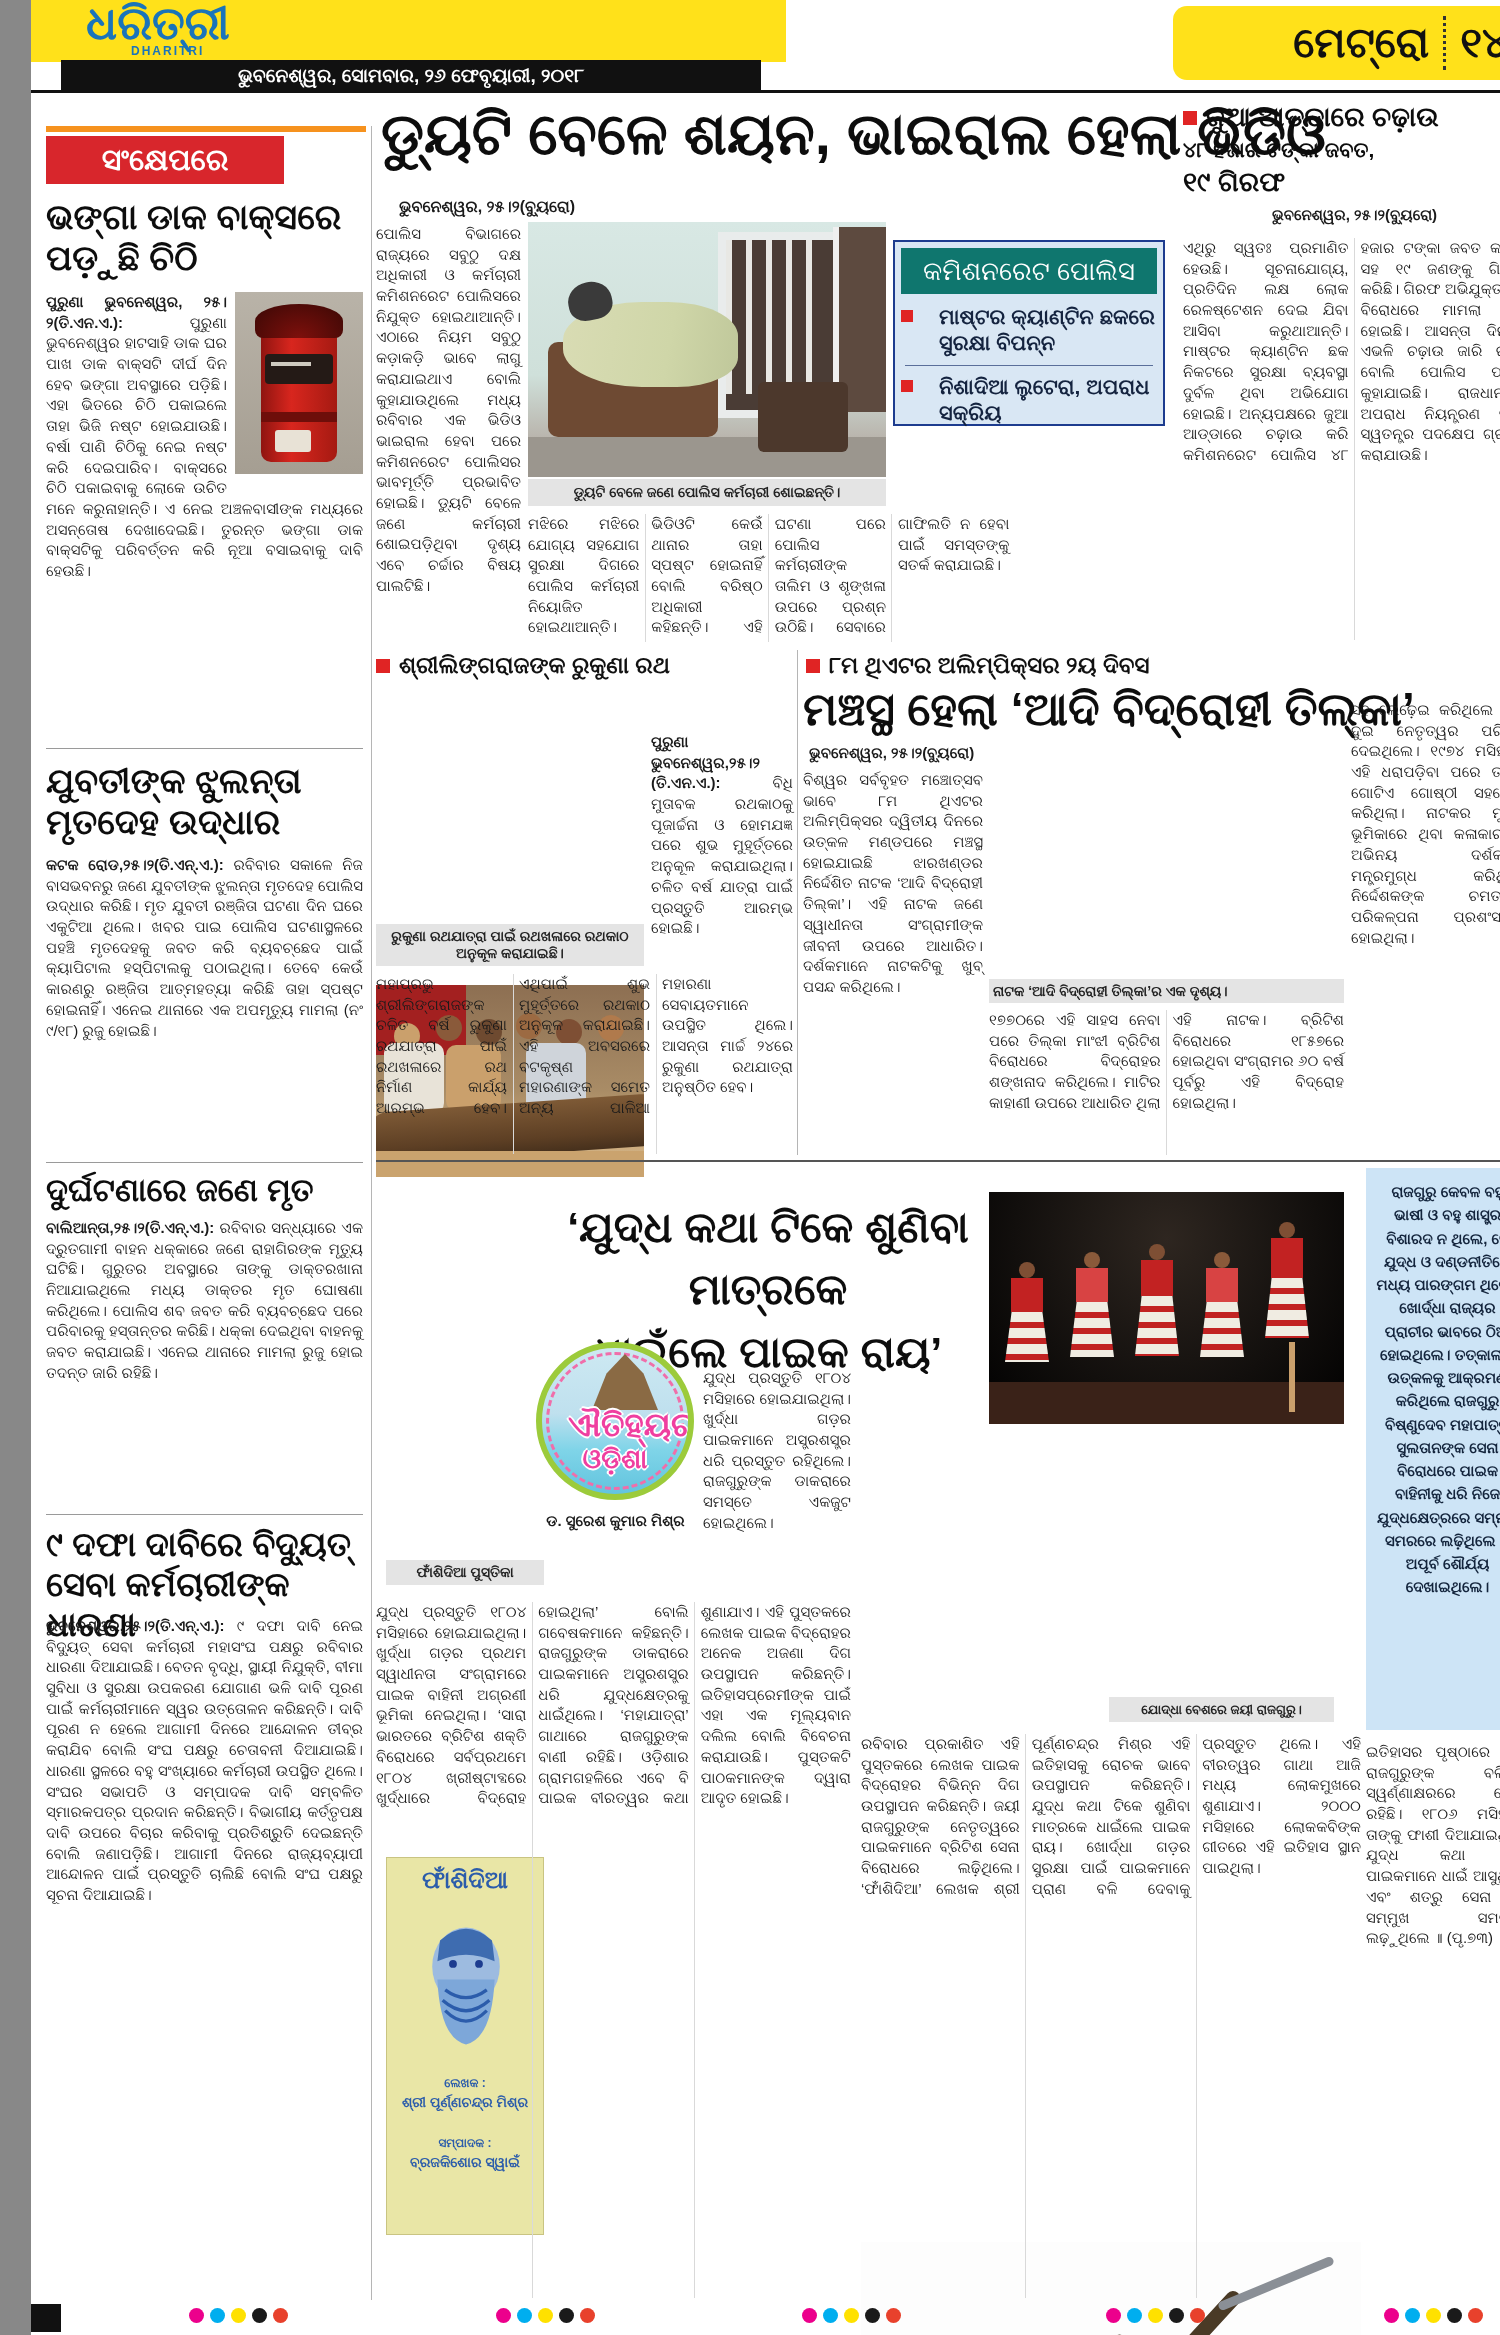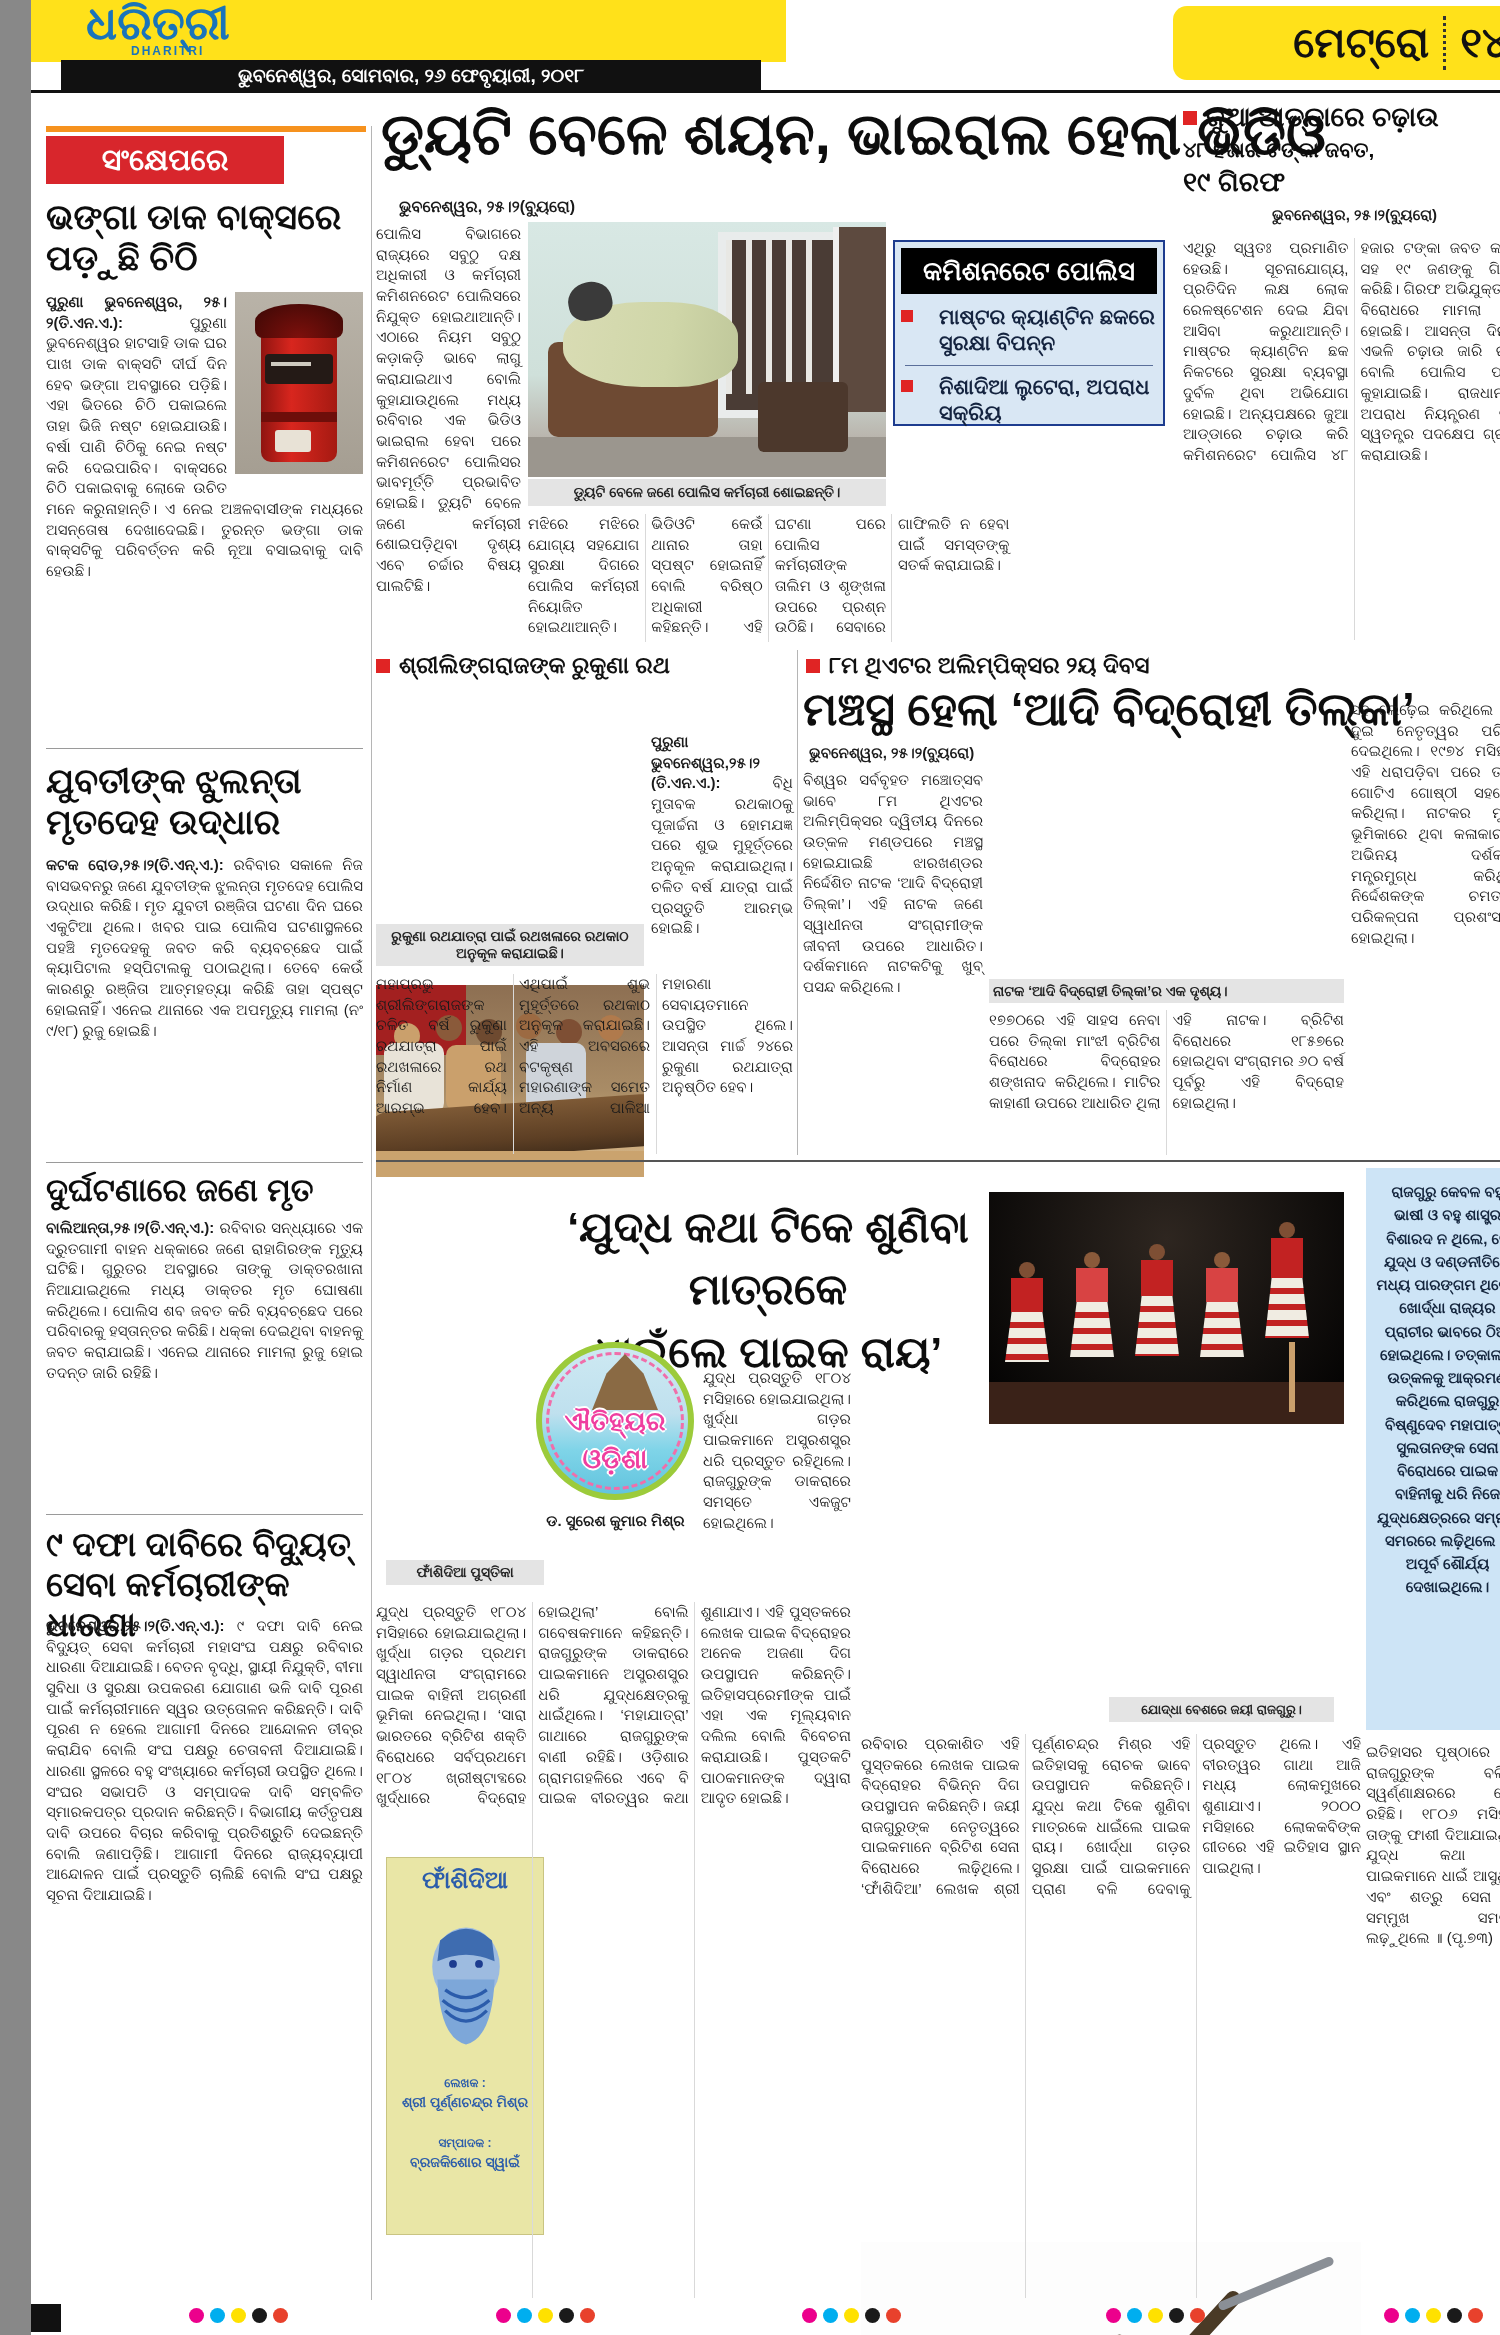--- a/index.html
+++ b/index.html
@@ -93,21 +93,21 @@
     <div class="abs" style="left:20px;top:120px;width:170px;height:95px;background:#6e4a33;border-radius:10px;"></div>
     <div class="abs" style="left:35px;top:80px;width:175px;height:85px;background:linear-gradient(100deg,#d9dcb4,#cfd6a8 60%,#bfc79a);border-radius:45% 40% 35% 45%;"></div>
     <div class="abs" style="left:40px;top:60px;width:44px;height:38px;background:#3a3a3a;border-radius:50% 50% 40% 40%;transform:rotate(-12deg);"></div>
     <div class="abs" style="left:0;top:215px;width:358px;height:40px;background:#9b968e;"></div>
     <div class="abs" style="left:230px;top:160px;width:90px;height:70px;background:#4c382c;border-radius:6px;"></div>
   </div>
   <div class="abs cap" style="left:497px;top:479px;width:358px;height:27px;">ଡ୍ୟୁଟି ବେଳେ ଜଣେ ପୋଲିସ କର୍ମଚାରୀ ଶୋଇଛନ୍ତି।</div>
   <div class="abs jtext cols3" style="left:497px;top:514px;width:358px;height:128px;">ମଝିରେ ମଝିରେ ଯୋଗ୍ୟ ସହଯୋଗ ସୁରକ୍ଷା ଦିଗରେ ପୋଲିସ କର୍ମଚାରୀ ନିୟୋଜିତ ହୋଇଥାଆନ୍ତି। ଭିଡିଓଟି କେଉଁ ଥାନାର ତାହା ସ୍ପଷ୍ଟ ହୋଇନାହିଁ ବୋଲି ବରିଷ୍ଠ ଅଧିକାରୀ କହିଛନ୍ତି। ଏହି ଘଟଣା ପରେ ପୋଲିସ କର୍ମଚାରୀଙ୍କ ତାଲିମ ଓ ଶୃଙ୍ଖଳା ଉପରେ ପ୍ରଶ୍ନ ଉଠିଛି। ସେବାରେ ଗାଫିଲତି ନ ହେବା ପାଇଁ ସମସ୍ତଙ୍କୁ ସତର୍କ କରାଯାଇଛି।</div>
 
   <div class="abs" style="left:862px;top:240px;width:272px;height:186px;background:#d9e7f4;border:2px solid #1d3c8f;box-sizing:border-box;padding:6px;">
-    <div style="background:#000000;color:#fff;font-weight:bold;font-size:26px;height:46px;display:flex;align-items:center;justify-content:center;">କମିଶନରେଟ ପୋଲିସ</div>
+    <div style="background:#0f766e;color:#fff;font-weight:normal;font-size:26px;height:46px;display:flex;align-items:center;justify-content:center;">କମିଶନରେଟ ପୋଲିସ</div>
     <div class="bullet-item" style="margin-top:10px;">
       <span class="redsq"></span>
       <span>ମାଷ୍ଟର କ୍ୟାଣ୍ଟିନ ଛକରେ ସୁରକ୍ଷା ବିପନ୍ନ</span>
     </div>
     <div style="border-top:1px solid #5a6f9a;margin:8px 4px;"></div>
     <div class="bullet-item">
       <span class="redsq"></span>
       <span>ନିଶାଦିଆ ଲୁଟେରା, ଅପରାଧ ସକ୍ରିୟ</span>
     </div>
   </div>
@@ -203,21 +203,21 @@
   <div class="abs cap" style="left:355px;top:1560px;width:158px;height:25px;">ଫାଁଶିଦିଆ ପୁସ୍ତିକା</div>
 
   <div class="abs hl" style="left:522px;top:1196px;width:430px;font-size:43px;text-align:center;line-height:1.45;">
     <div>‘ଯୁଦ୍ଧ କଥା ଟିକେ ଶୁଣିବା ମାତ୍ରକେ</div>
     <div>ଧାଇଁଲେ ପାଇକ ରାୟ’</div>
   </div>
 
   <div class="abs" style="left:505px;top:1342px;width:158px;height:158px;border-radius:50%;border:6px solid #9ccb3b;background:linear-gradient(180deg,#cde9f2 0%,#bfe0ee 45%,#7fd4e8 70%,#62c4de 100%);overflow:hidden;box-sizing:border-box;">
     <div style="position:absolute;inset:4px;border:3px dashed #f06eaa;border-radius:50%;"></div>
     <div style="position:absolute;left:50px;top:6px;width:66px;height:56px;background:#8a6a44;clip-path:polygon(50% 0,78% 35%,100% 100%,0 100%,22% 35%);"></div>
-    <div style="position:absolute;left:0;top:58px;width:100%;text-align:center;font-weight:bold;font-size:26px;color:#ef3fa0;text-shadow:-2px 0 #fff,2px 0 #fff,0 -2px #fff,0 2px #fff;">ଐତିହ୍ୟର</div>
+    <div style="position:absolute;left:17px;top:58px;width:100%;text-align:center;font-weight:bold;font-size:33px;color:#ef3fa0;text-shadow:-2px 0 #fff,2px 0 #fff,0 -2px #fff,0 2px #fff;">ଐତିହ୍ୟର</div>
     <div style="position:absolute;left:0;top:96px;width:100%;text-align:center;font-weight:bold;font-size:27px;color:#ef3fa0;text-shadow:-2px 0 #fff,2px 0 #fff,0 -2px #fff,0 2px #fff;">ଓଡ଼ିଶା</div>
   </div>
   <div class="abs dl" style="left:492px;top:1512px;width:185px;text-align:center;font-size:15px;">ଡ. ସୁରେଶ କୁମାର ମିଶ୍ର</div>
 
   <div class="abs jtext" style="left:672px;top:1368px;width:148px;height:225px;">ଯୁଦ୍ଧ ପ୍ରସ୍ତୁତି ୧୮୦୪ ମସିହାରେ ହୋଇଯାଇଥିଲା। ଖୁର୍ଦ୍ଧା ଗଡ଼ର ପାଇକମାନେ ଅସ୍ତ୍ରଶସ୍ତ୍ର ଧରି ପ୍ରସ୍ତୁତ ରହିଥିଲେ। ରାଜଗୁରୁଙ୍କ ଡାକରାରେ ସମସ୍ତେ ଏକଜୁଟ ହୋଇଥିଲେ।</div>
 
   <div class="abs photo" style="left:830px;top:1185px;width:500px;height:508px;background:#fdfdfd;">
     <svg viewBox="0 0 500 505" style="width:500px;height:508px;">
       <rect x="0" y="330" width="500" height="175" fill="#dff0fa" opacity="0.7"></rect>
       <g fill="#53422c">

